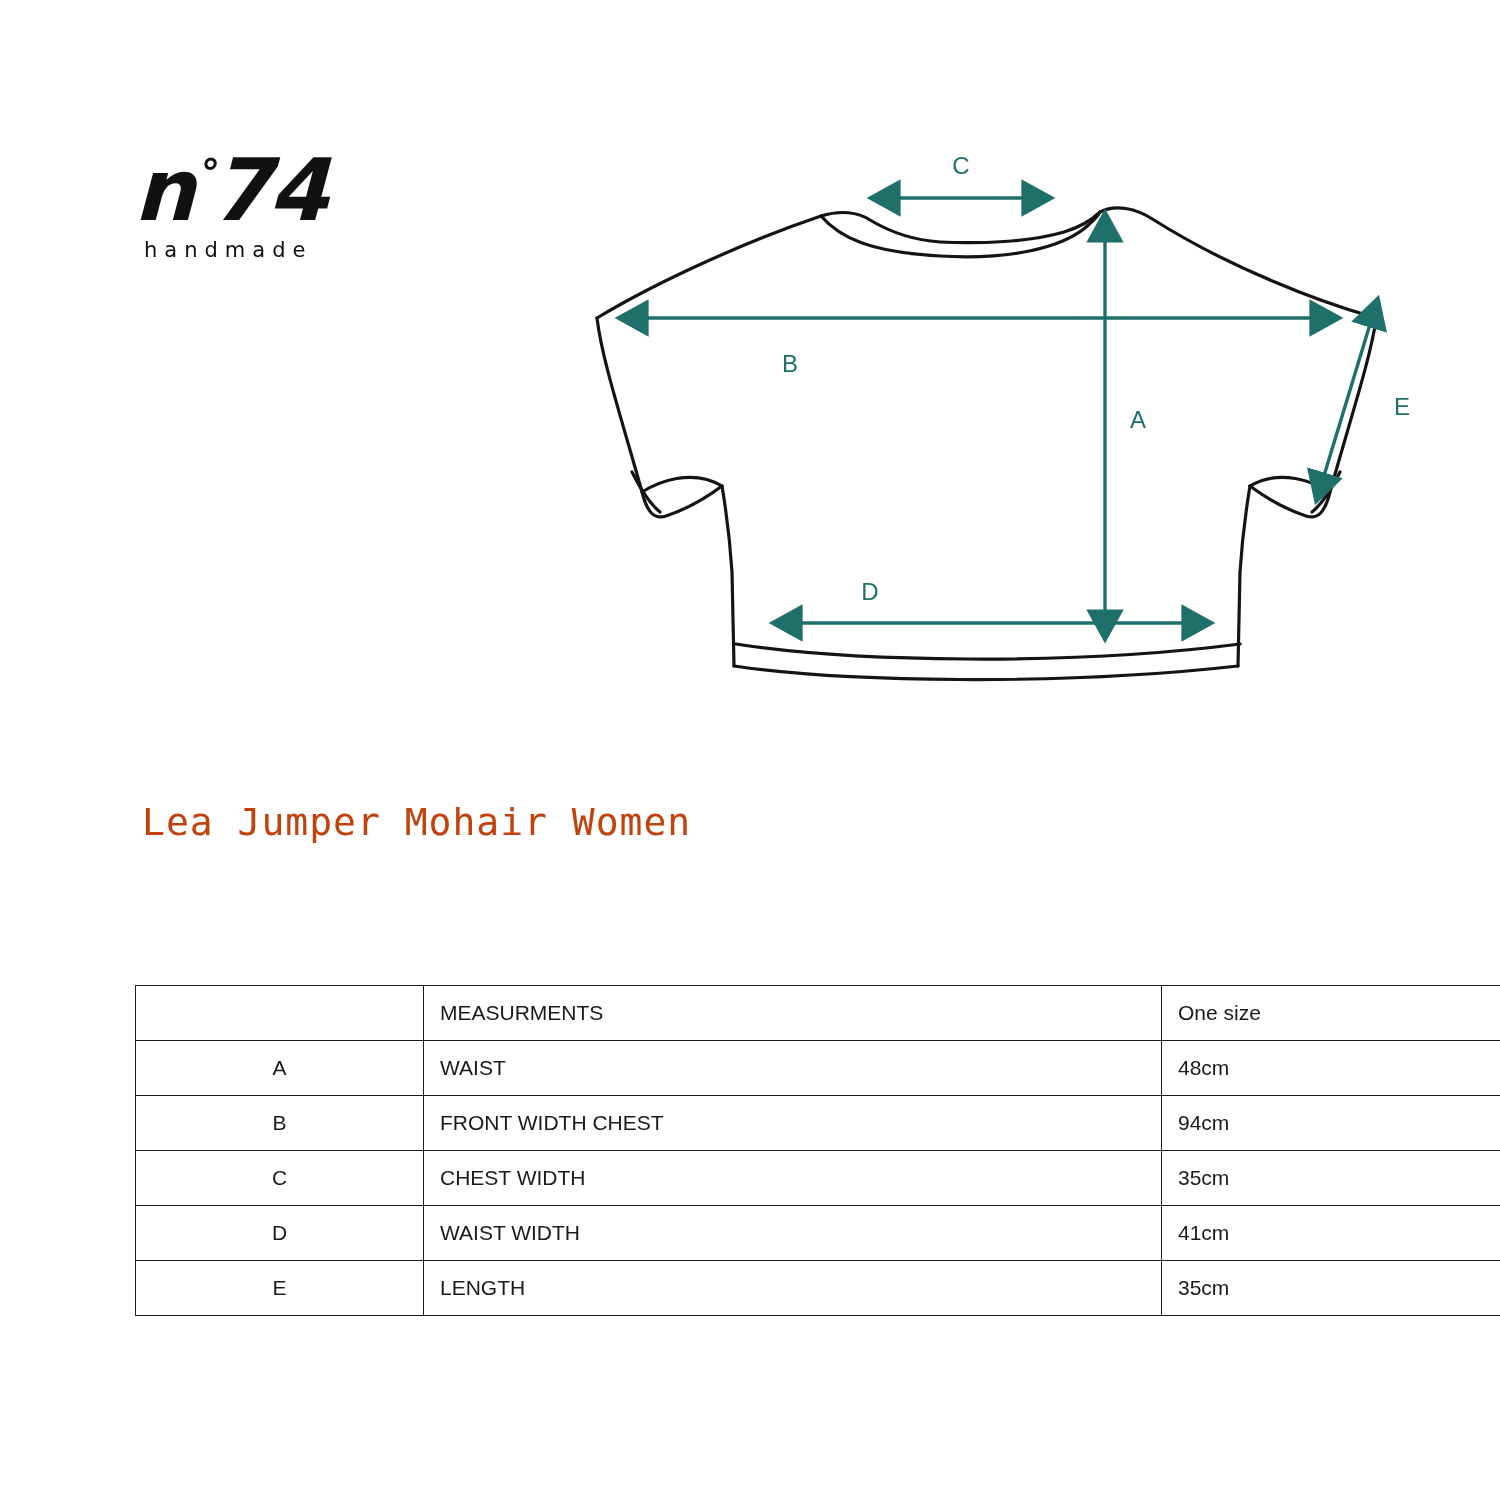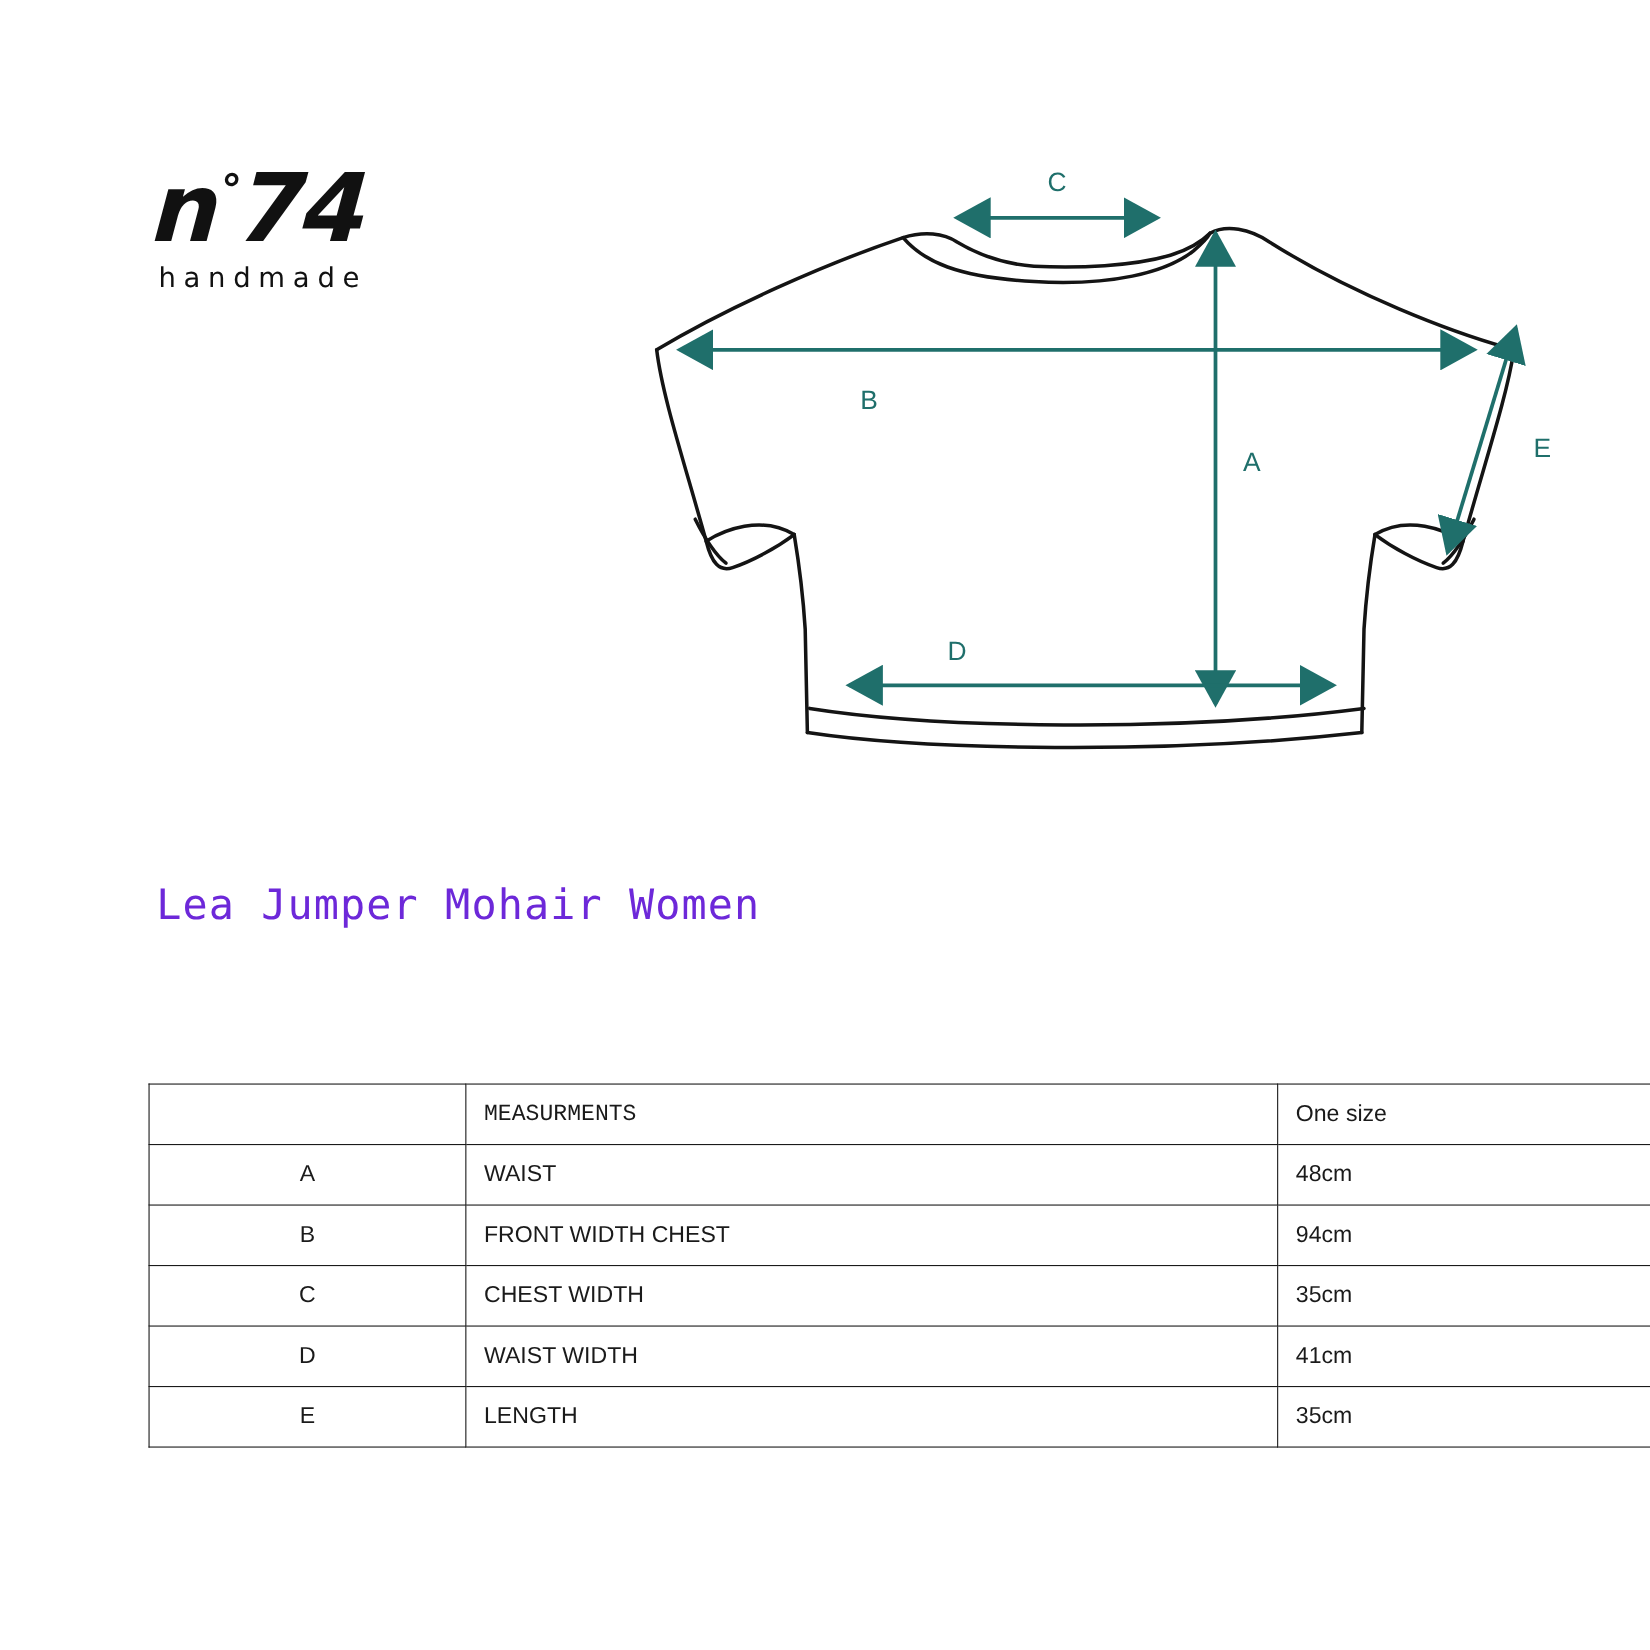--- a/index.html
+++ b/index.html
@@ -33,21 +33,21 @@
     font-style: italic;
     transform: skewX(-4deg);
   }
   .logo-mark .deg {
     font-size: 38px;
     vertical-align: 34px;
     letter-spacing: 0;
   }
   .logo-sub {
     font-family: "DejaVu Sans", sans-serif;
-    font-size: 25px;
+    font-size: 21px;
     letter-spacing: 7px;
     color: #111;
     margin-top: 6px;
     margin-left: 4px;
   }
 
   
   .drawing {
     position: absolute;
     left: 540px;
@@ -57,21 +57,21 @@
   }
 
   
   .product-title {
     position: absolute;
     left: 142px;
     top: 800px;
     font-family: "DejaVu Sans Mono", monospace;
     font-size: 38px;
     letter-spacing: 1px;
-    color: #6d28d9;
+    color: #c2410c;
     white-space: nowrap;
   }
 
   
   .table-wrap {
     position: absolute;
     left: 135px;
     top: 985px;
     width: 1270px;
   }
@@ -90,21 +90,20 @@
     text-align: left;
     vertical-align: middle;
   }
   .col-code { width: 255px; text-align: center !important; }
   .col-name { width: 705px; }
   .col-size { width: 310px; }
   th.hdr-measurements {
     text-align: left;
     font-weight: 700;
     font-size: 22px;
-    font-family: Liberation Mono, monospace;
   }
   th.hdr-size {
     font-weight: 700;
     font-size: 22px;
   }
   .hdr-blank { border-right: none !important; }
   
   table.measure tr.head td.hdr-blank { border-right: 1px solid #1a1a1a !important; }
 </style>
 </head>

